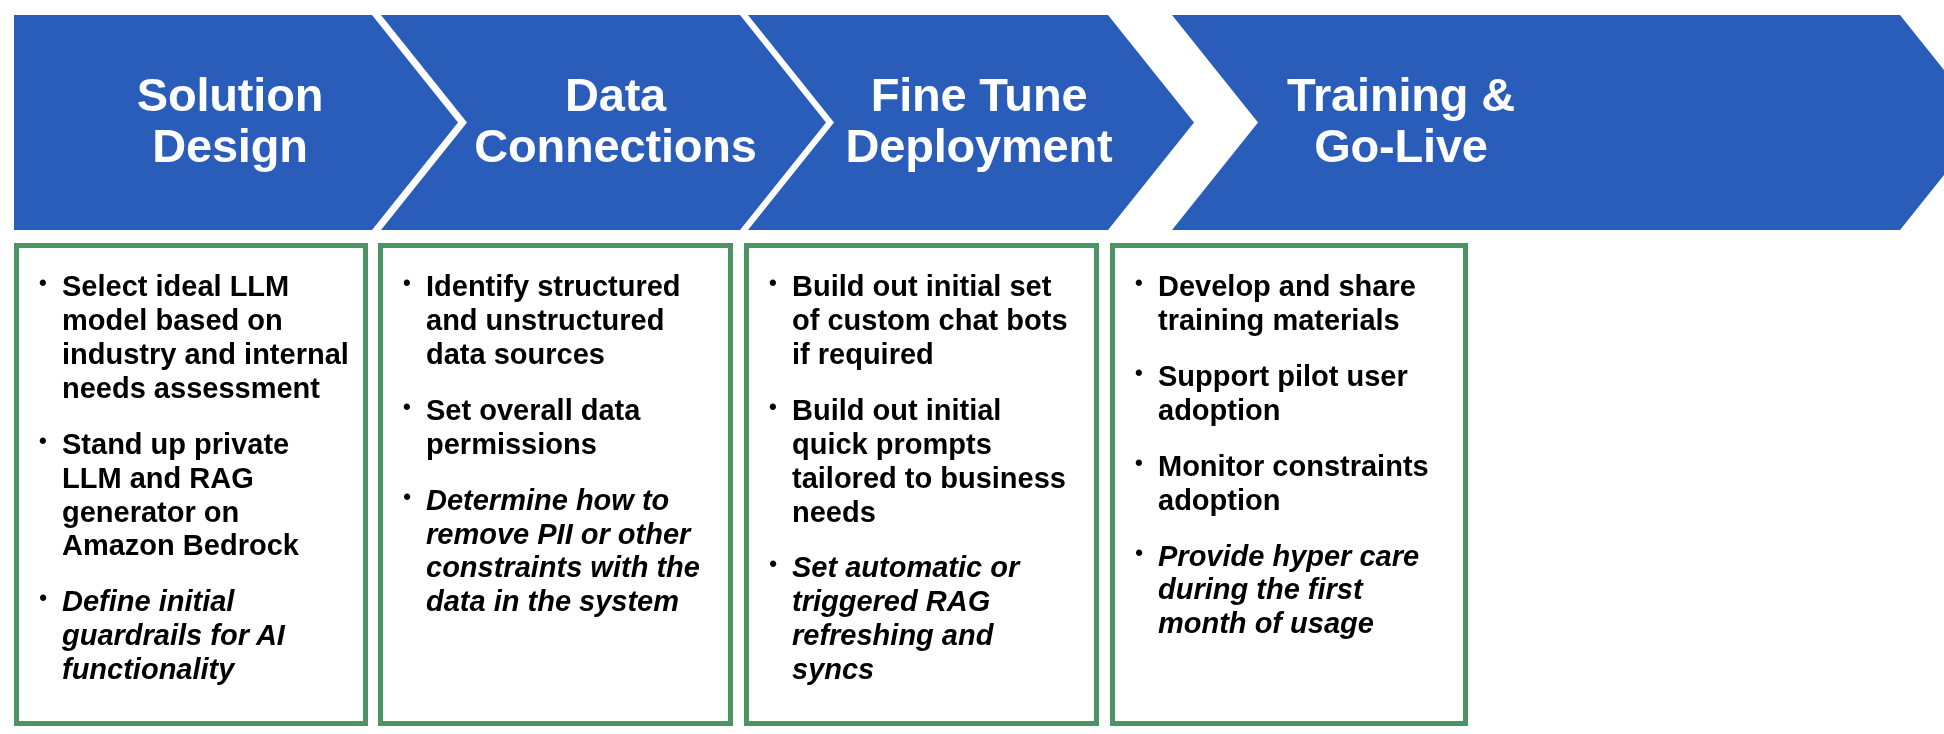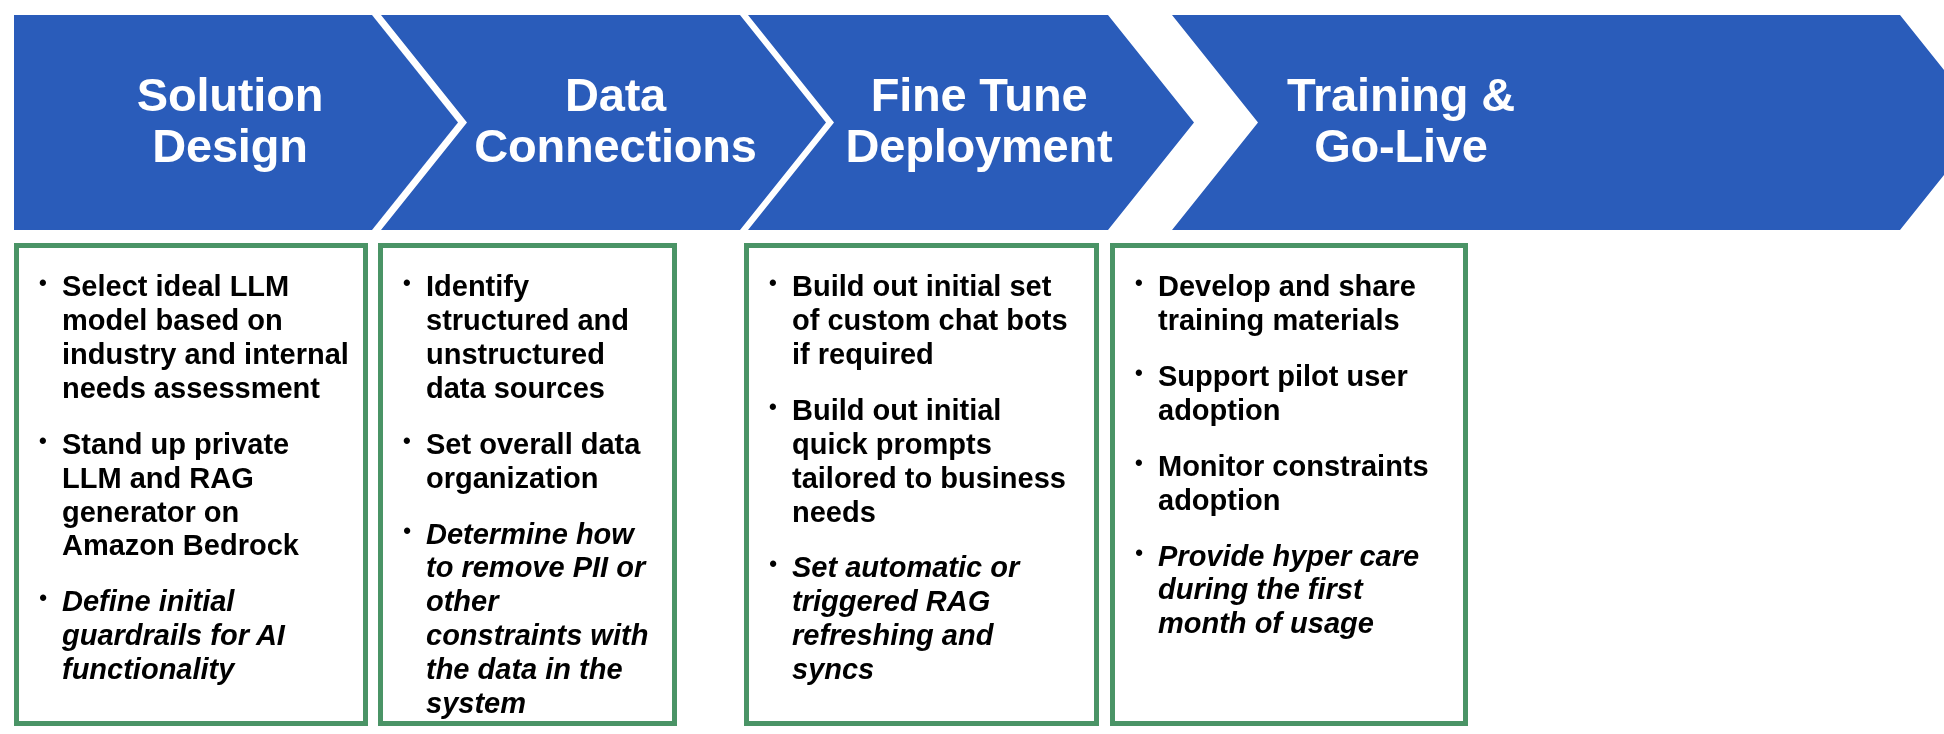--- a/index.html
+++ b/index.html
@@ -81,21 +81,21 @@
   .detail-box {
     position: absolute;
     top: 243px;
     height: 483px;
     border: 5px solid #4a9466;
     background: #ffffff;
     box-sizing: border-box;
     padding: 22px 14px 10px 14px;
   }
   #box-1 { left: 14px;   width: 354px; }
-  #box-2 { left: 378px;  width: 299px; }
+  #box-2 { left: 378px;  width: 355px; }
   #box-3 { left: 744px;  width: 355px; }
   #box-4 { left: 1110px; width: 358px; }
 
   .bullet-list {
     list-style: none;
     margin: 0;
     padding: 0;
   }
   .bullet-item {
     position: relative;
@@ -150,21 +150,21 @@
     <ul class="bullet-list">
       <li class="bullet-item">Select ideal LLM model based on industry and internal needs assessment</li>
       <li class="bullet-item">Stand up private LLM and RAG generator on Amazon Bedrock</li>
       <li class="bullet-item">Define initial guardrails for AI functionality</li>
     </ul>
   </div>
 
   <div class="detail-box" id="box-2">
     <ul class="bullet-list">
       <li class="bullet-item">Identify structured and unstructured data sources</li>
-      <li class="bullet-item">Set overall data organization</li>
+      <li class="bullet-item">Set overall data permissions</li>
       <li class="bullet-item">Determine how to remove PII or other constraints with the data in the system</li>
     </ul>
   </div>
 
   <div class="detail-box" id="box-3">
     <ul class="bullet-list">
       <li class="bullet-item">Build out initial set of custom chat bots if required</li>
       <li class="bullet-item">Build out initial quick prompts tailored to business needs</li>
       <li class="bullet-item">Set automatic or triggered RAG refreshing and syncs</li>
     </ul>

